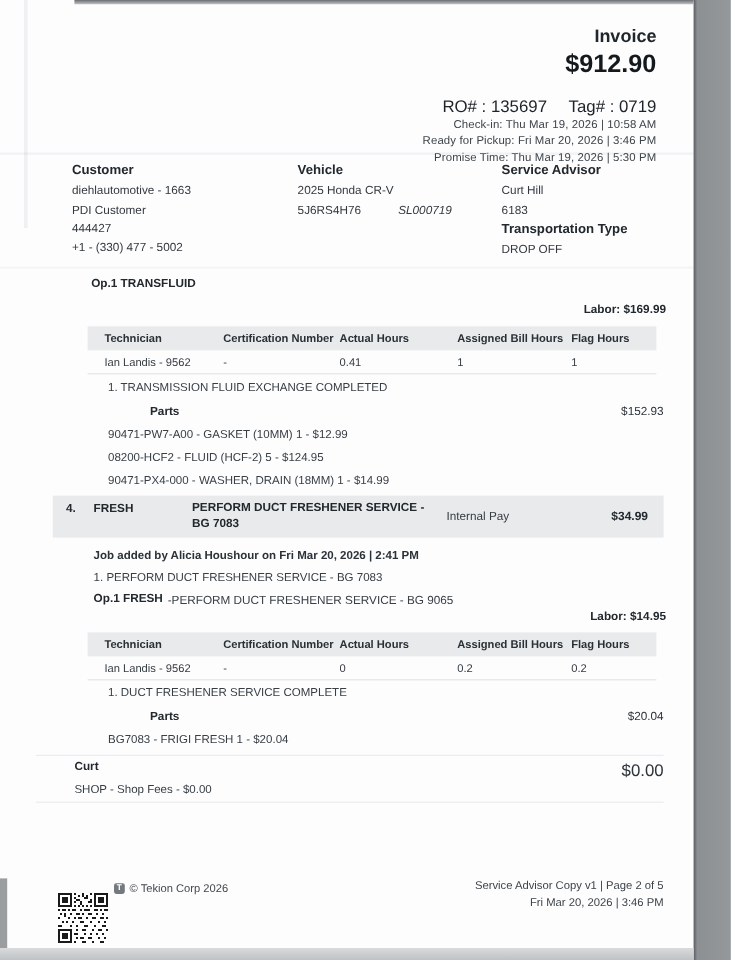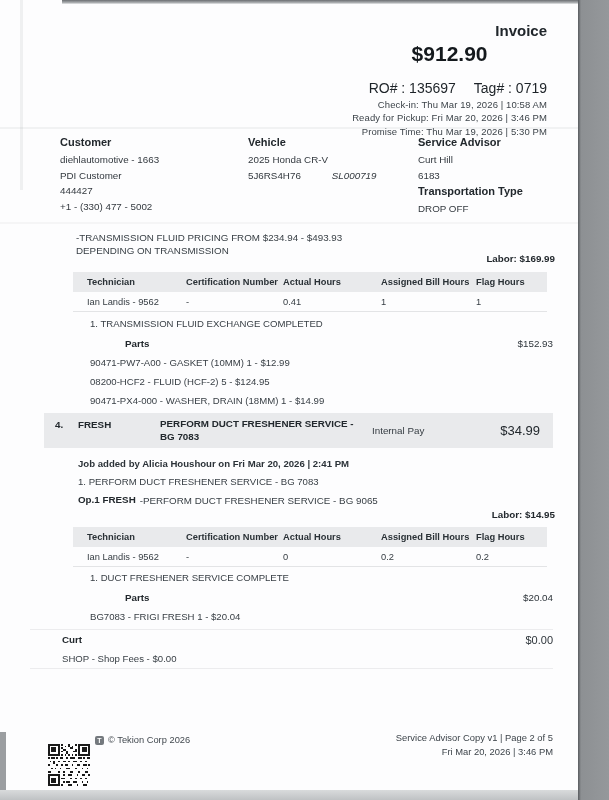--- a/index.html
+++ b/index.html
@@ -23,21 +23,21 @@
   .scan-left-strip { position:absolute; left:0; bottom:10px; width:6px; height:58px;
     background:#9b9ea1; }
   .scan-crease-v { position:absolute; top:0; left:20px; width:3px; height:190px;
     background:rgba(120,124,128,0.10); }
   .streak1 { position:absolute; top:127px; left:0; right:31px; height:2px; background:rgba(90,95,100,0.07); }
   .streak2 { position:absolute; top:222px; left:0; right:31px; height:2px; background:rgba(90,95,100,0.05); }
 
   
   .header-block { position:absolute; top:22px; right:62px; text-align:right; }
   .invoice-label { font-size:15px; font-weight:600; color:#20262b; }
-  .invoice-total { font-size:21px; font-weight:700; color:#14191d; margin-top:3px;text-align:center; }
+  .invoice-total { font-size:21px; font-weight:700; color:#14191d; margin-top:3px; }
   .ro-line { font-size:14px; font-weight:400; margin-top:14px; color:#1d2328; }
   .ro-line .gap { display:inline-block; width:18px; }
   .date-line { font-size:9.5px; color:#3d444a; margin-top:2.5px; letter-spacing:0.1px; }
 
   
   .info-row { position:absolute; top:136px; left:60px; right:56px; display:flex; }
   .info-col-label { font-size:11px; font-weight:700; color:#22282d; margin-bottom:6px; }
   .info-line { font-size:9.8px; color:#33393f; margin-bottom:4.5px; }
   .col-customer { width:188px; }
   .col-vehicle  { width:170px; }
@@ -74,37 +74,37 @@
   .block1 .parts-row { margin-bottom:8px; }
   .block1 .part-line { margin-bottom:8px; }
 
   
   .job-band { position:absolute; top:413px; left:44px; right:56px; height:35px;
     background:#e9eaec; display:flex; align-items:center; padding:0 13px 0 11px; }
   .job-num { width:23px; font-size:9.8px; font-weight:700; color:#22282d; align-self:flex-start; margin-top:6px; }
   .job-code { width:82px; font-size:9.8px; font-weight:700; color:#22282d; align-self:flex-start; margin-top:6px; }
   .job-title { width:205px; font-size:9.8px; font-weight:700; color:#22282d; line-height:1.3; }
   .job-pay { font-size:9.8px; color:#353c42; margin-left:7px; }
-  .job-amount { margin-left:auto; font-size:13px; font-weight:400; color:#22282d; }
+  .job-amount { margin-left:auto; font-size:10px; font-weight:700; color:#22282d; }
 
   .job-added { position:absolute; top:458px; left:78px; font-size:9.6px; font-weight:700; color:#2b3238; }
   .job-line1 { position:absolute; top:476px; left:78px; font-size:9.6px; color:#373e44; }
   .op4 { position:absolute; top:494px; left:78px; right:70px; }
 
   .block2 { position:absolute; top:572px; left:90px; right:56px; }
   .block2 .story-line { margin-bottom:9px; }
   .block2 .parts-row { margin-bottom:8px; }
 
   .divider { position:absolute; left:30px; right:56px; height:1px; background:#ececee; }
   .div1 { top:629px; }
   .div2 { top:668px; }
 
   .fees-row { position:absolute; top:634px; left:62px; right:56px; display:flex; justify-content:space-between; }
   .fees-label { font-size:9.8px; font-weight:700; color:#22282d; }
-  .fees-total { font-size:11px; color:#2d343a;margin-left:43px; }
+  .fees-total { font-size:14px; color:#2d343a;margin-left:43px; }
   .fees-line { position:absolute; top:653px; left:62px; font-size:9.6px; color:#373e44; }
 
   
   .footer-left { position:absolute; top:735px; left:95px; display:flex; align-items:center; }
   .tekion-logo { width:9px; height:9px; border-radius:2px; background:#74797e; color:#fff;
     font-size:7px; font-weight:700; display:flex; align-items:center; justify-content:center; margin-right:4px; }
   .copyright { font-size:9.3px; color:#42494f; }
   .qr { position:absolute; top:743px; left:48px; width:42px; height:44px; }
   .footer-right { position:absolute; top:732px; right:56px; text-align:right; }
   .footer-right div { font-size:9.4px; color:#3d444a; margin-bottom:2.5px; }
@@ -141,24 +141,21 @@
     <div class="col-advisor">
       <div class="info-col-label">Service Advisor</div>
       <div class="info-line">Curt Hill</div>
       <div class="info-line">6183</div>
       <div class="info-col-label transport-label">Transportation Type</div>
       <div class="info-line">DROP OFF</div>
     </div>
   </div>
 
   <div class="op1 op-line">
-    <span class="op-desc">
-      <span>-TRANSMISSION FLUID PRICING FROM $234.94 - $493.93</span><br>
-      <span>DEPENDING ON TRANSMISSION</span>
-    </span>
+    <span class="op-label">Op.1 TRANSFLUID</span>
   </div>
   <div class="labor-line labor1">Labor: $169.99</div>
 
   <div class="tech-table table1">
     <div class="t-head">
       <span>Technician</span>
       <span>Certification Number</span>
       <span>Actual Hours</span>
       <span>Assigned Bill Hours</span>
       <span>Flag Hours</span>

